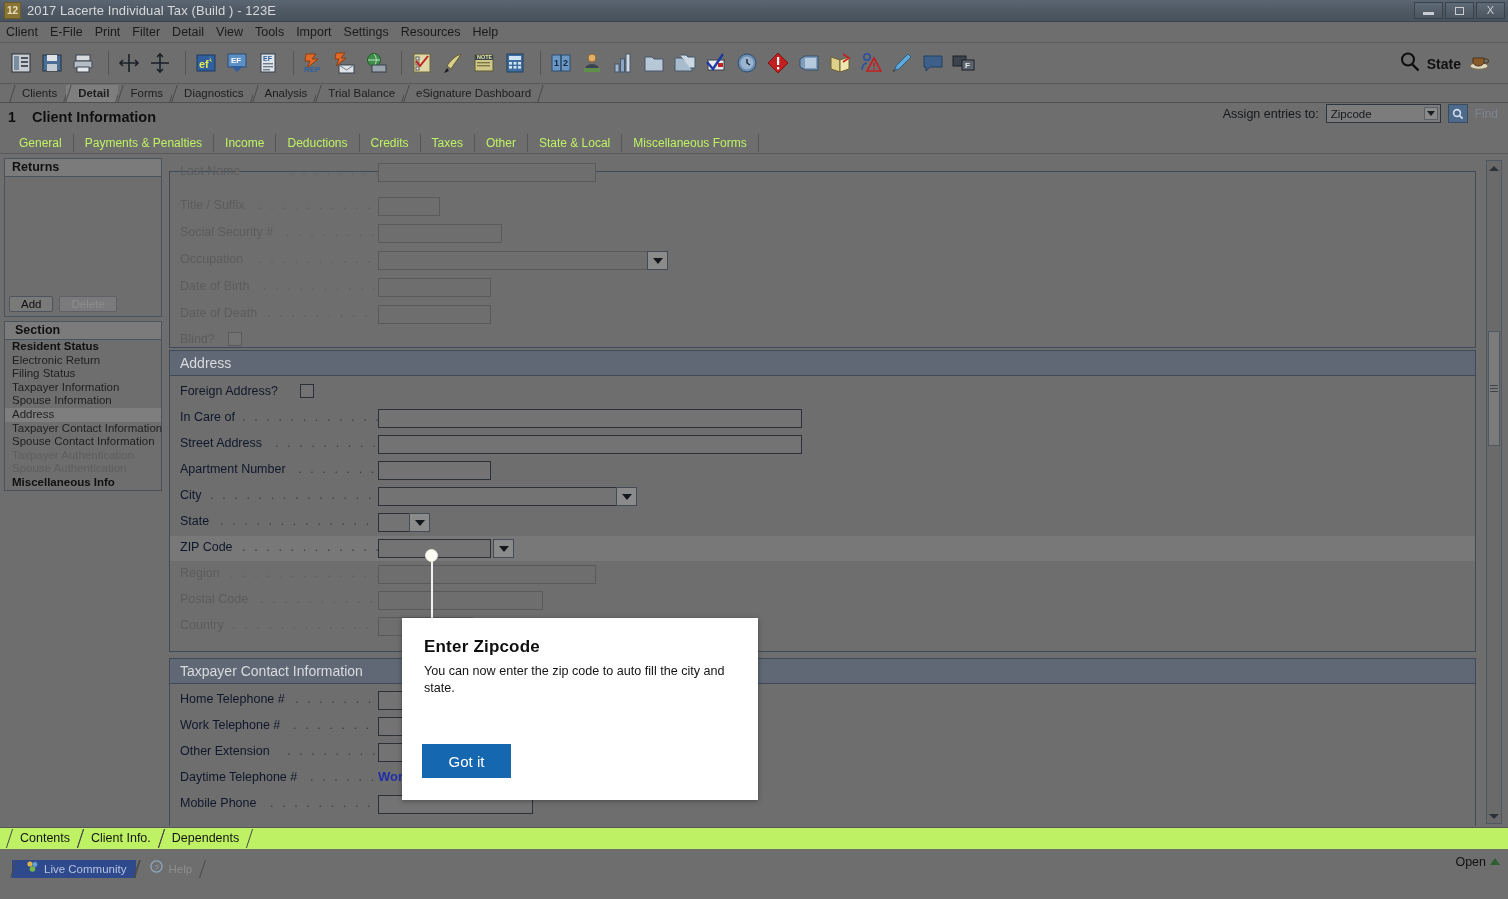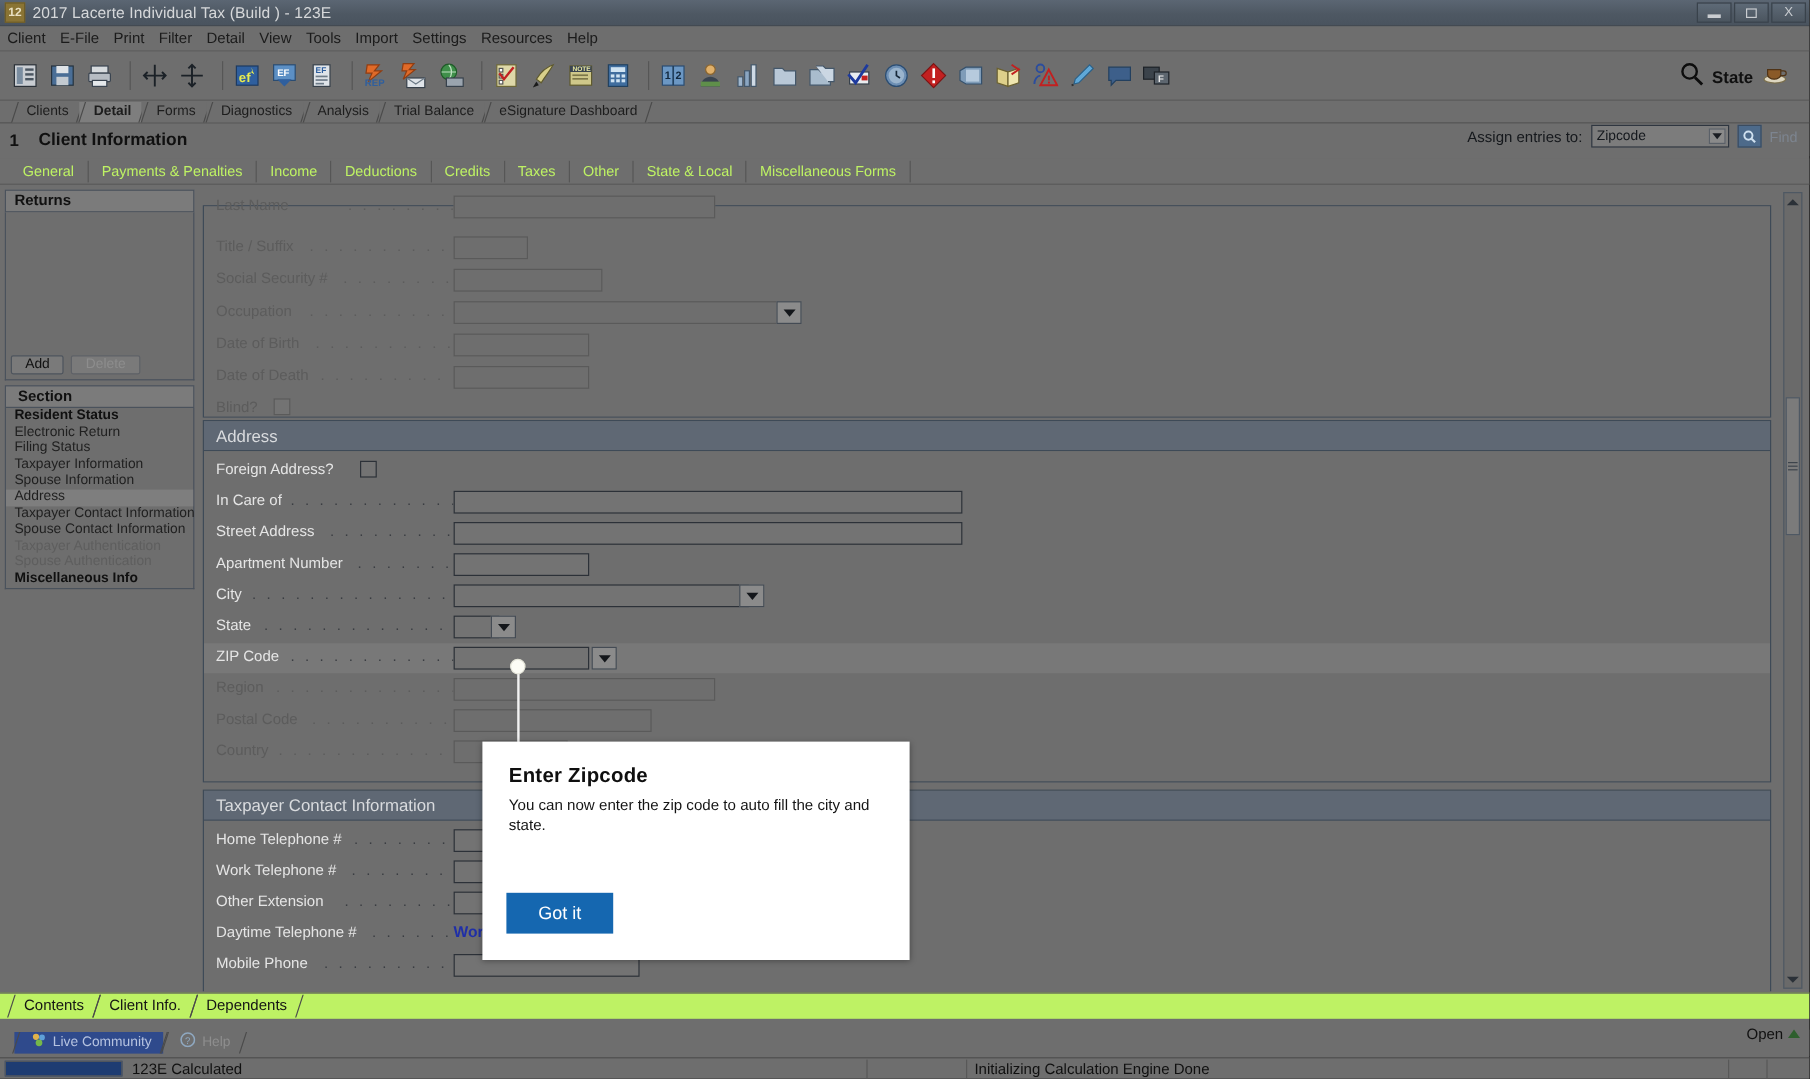--- a/index.html
+++ b/index.html
@@ -183,21 +183,21 @@
   .fgroup { position: absolute; left: 4px; width: 1307px; border:1px solid #3e4a57; }
   .grphdr {
     height: 25px; background: #5f6874; color:#d9dbde;
     font-size: 14px; padding-left: 10px; line-height: 25px;
     border-bottom:1px solid #3e4a57;
   }
   .grpbody { background:#6e6e6e; position: relative; }
   .row { position: relative; height: 26px; }
   .row .lbl {
     position:absolute; left:10px; top:4px;
-    font-size: 12.5px; color:#e5e5e5; white-space: nowrap;
+    font-size: 12.5px; color:#0f172a; white-space: nowrap;
   }
   .row .lbl.dim { color: #5c5c5c; }
   .row .dots {
     position:absolute; top:4px; font-size: 12.5px; color:#3a3d42; letter-spacing:2.6px;
     white-space: nowrap; overflow:hidden;
   }
   .row .dots.dim { color:#5c5c5c; }
   .row.hl { background: #787878; }
   .fld {
     position:absolute; top:3px; height:19px; background:#737373;
@@ -868,23 +868,14 @@
             <circle cx="6.5" cy="6.5" r="5.6" fill="none" stroke="#8fa8c0" stroke-width="1.3"></circle>
             <text x="4.2" y="9.6" font-size="8" fill="#8fa8c0" font-family="Liberation Sans">?</text>
           </svg>
       </span>
       <span>Help</span>
     </div>
   </div>
   <div class="openlbl">Open</div>
   <div class="opentri"></div>
 
-  <div class="statusbar">
-    <div class="progress"></div>
-    <div class="stxt">123E Calculated</div>
-    <div class="divider" style="left:722px;"></div>
-    <div class="divider" style="left:805px;"></div>
-    <div class="divider" style="left:1440px;"></div>
-    <div class="divider" style="left:1472px;"></div>
-    <div class="stxt2">Initializing Calculation Engine Done</div>
-  </div>
 
 </div>
 
 </body></html>

